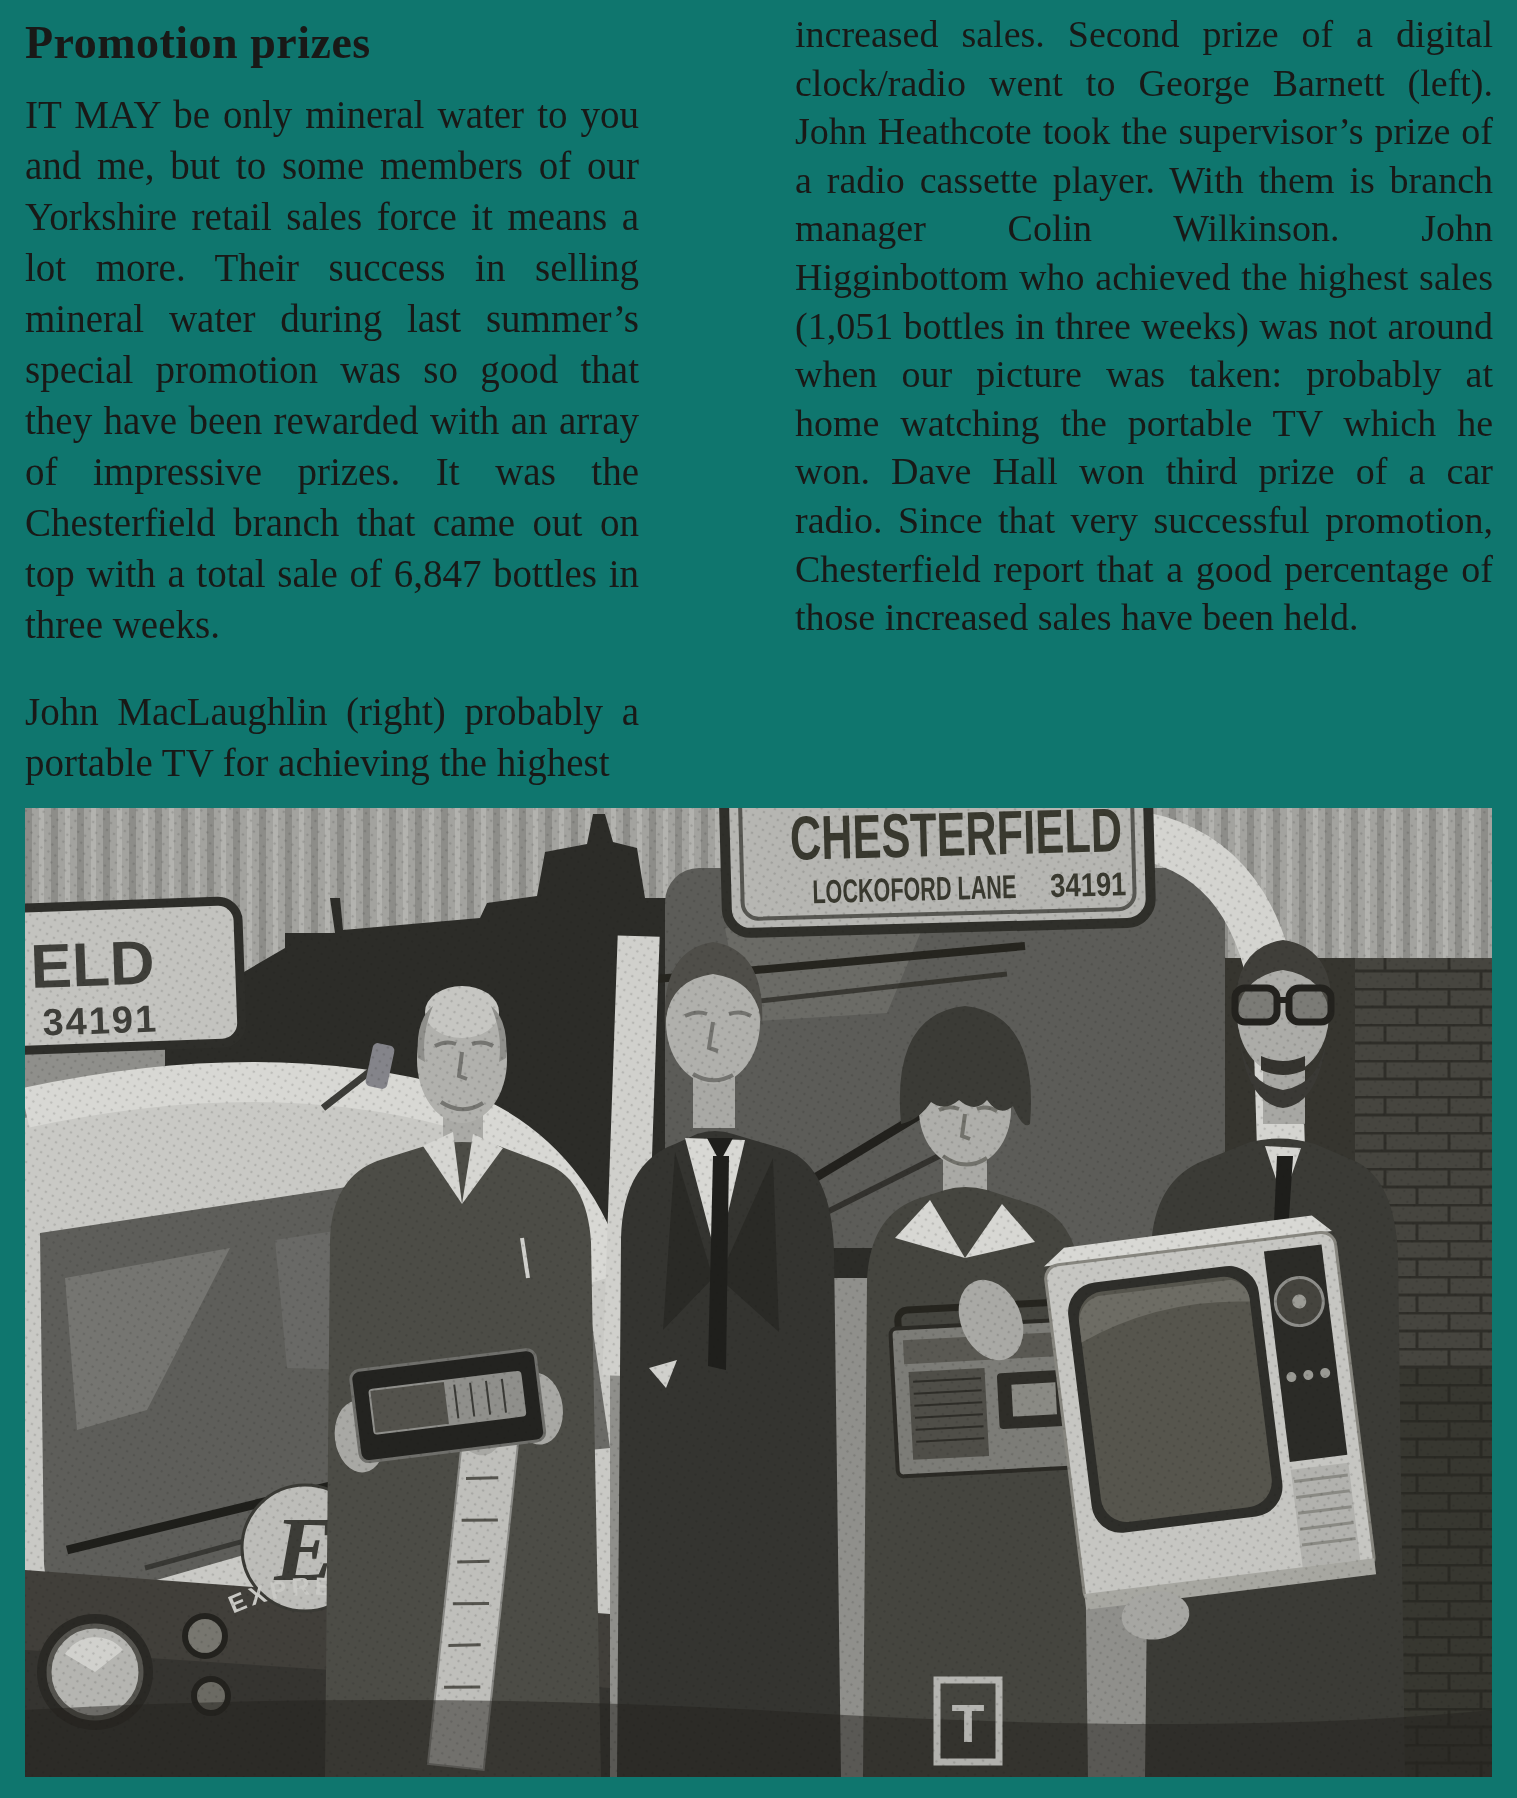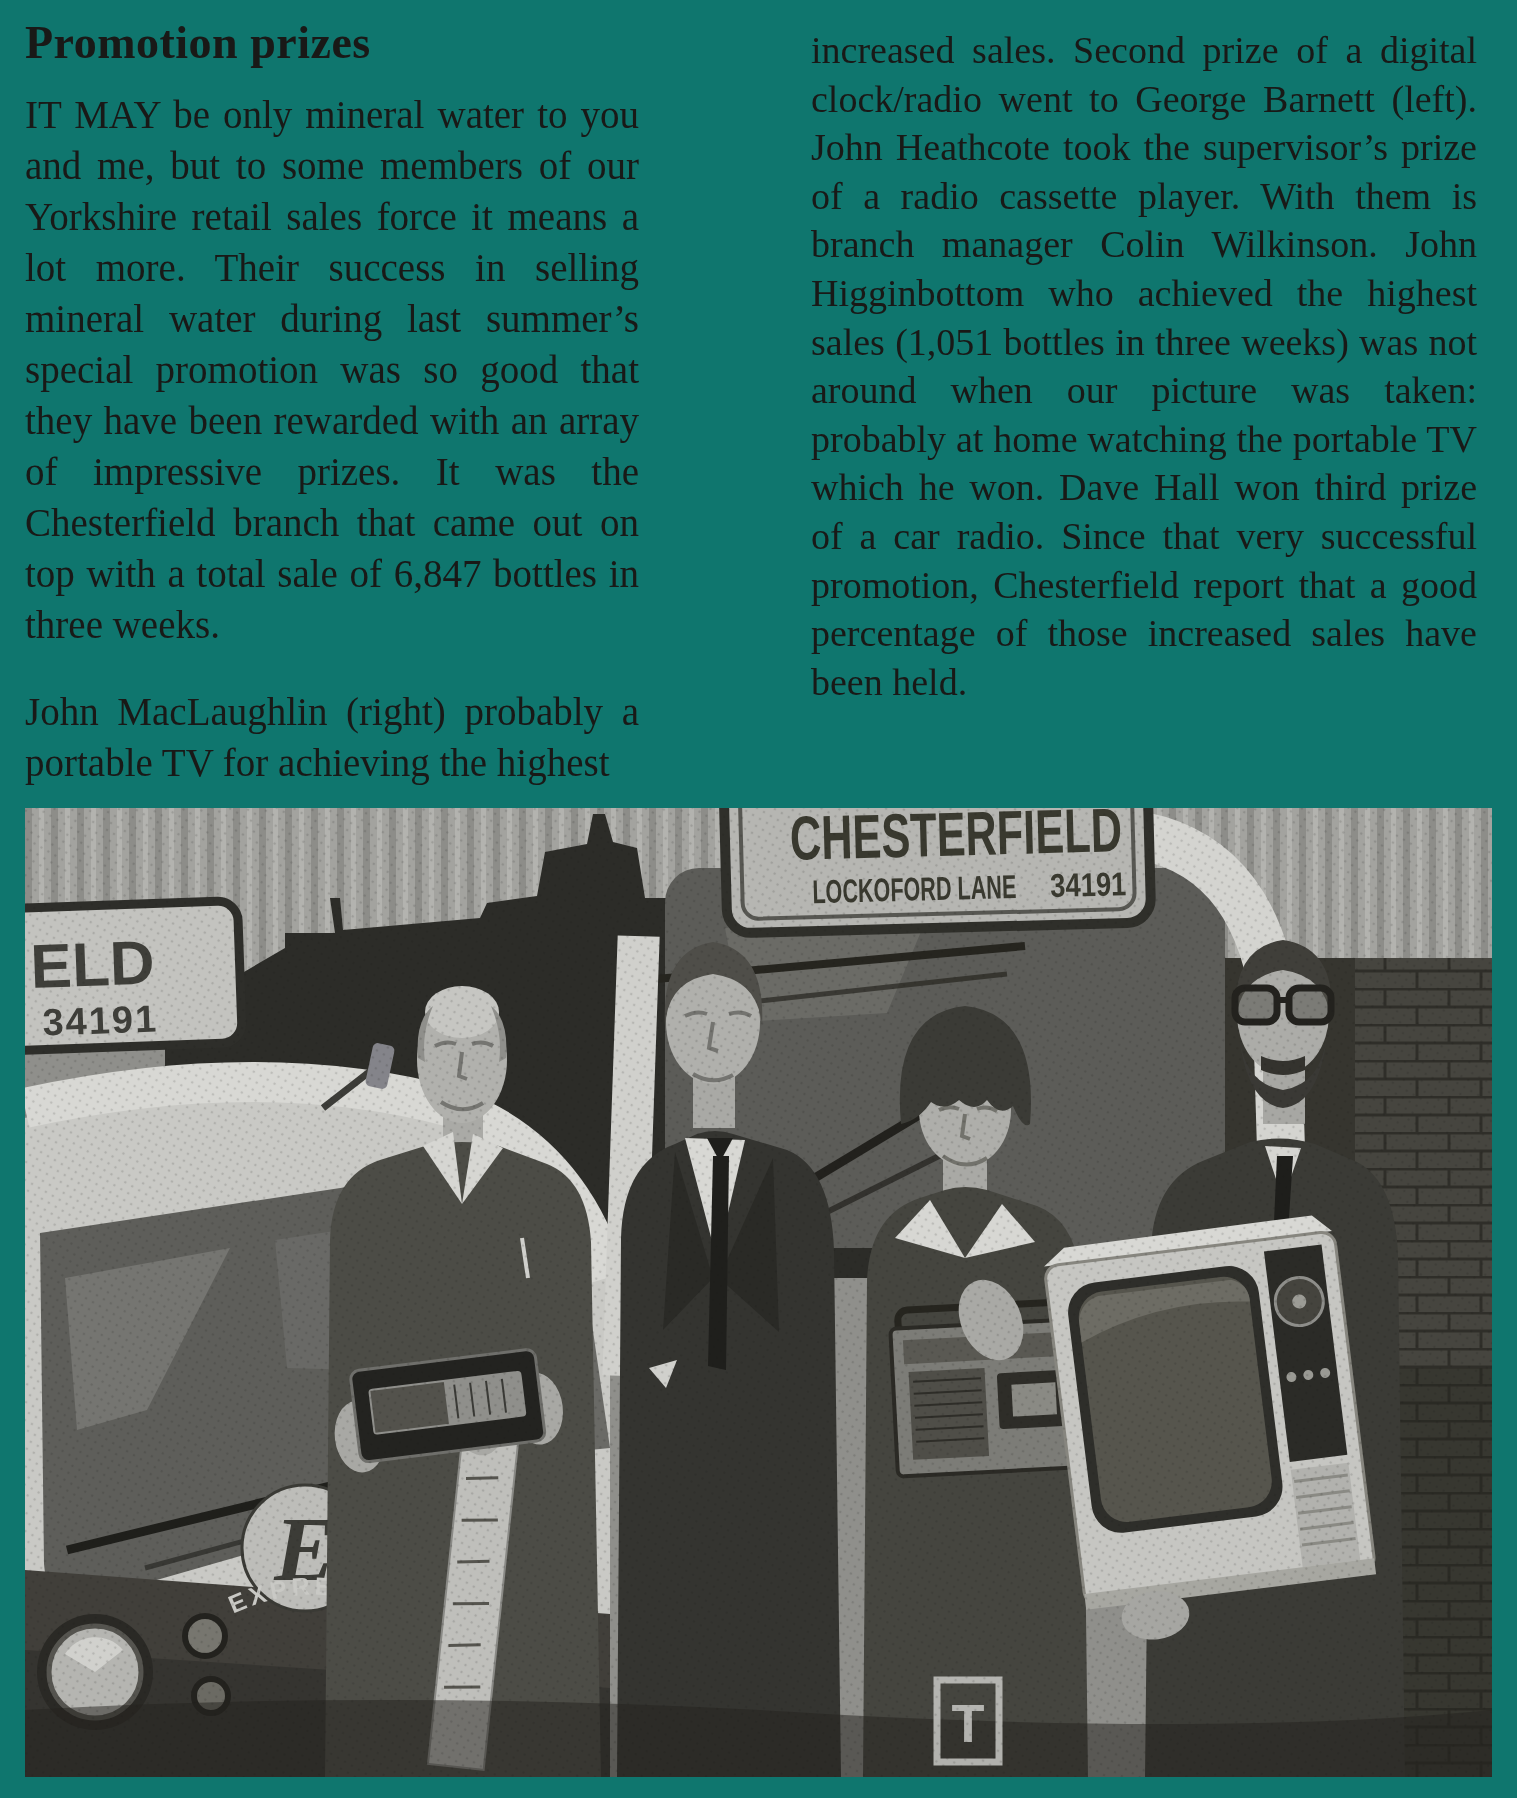--- a/index.html
+++ b/index.html
@@ -14,21 +14,21 @@
   }
   .col{position:absolute;text-align:justify;}
   .col-left{left:25px;top:16px;width:614px;}
   .col-right{left:795px;top:10px;width:698px;font-size:38px;line-height:48.6px;}
   .heading{
     font-size:46px;font-weight:bold;margin:0 0 20px 0;
     letter-spacing:0.5px;text-align:left;
   }
   .col-left p{font-size:39px;line-height:51px;margin:0;font-family:Liberation Serif, serif;}
   .col-left p + p{margin-top:36px;}
-  .col-right p{margin:16px;}
+  .col-right p{margin:0;}
   .photo{
     position:absolute;left:25px;top:808px;width:1467px;height:969px;
     background:#8f8f8b;
   }
   .photo svg{display:block;}
 </style>
 </head>
 <body>
 
 <div class="page">

